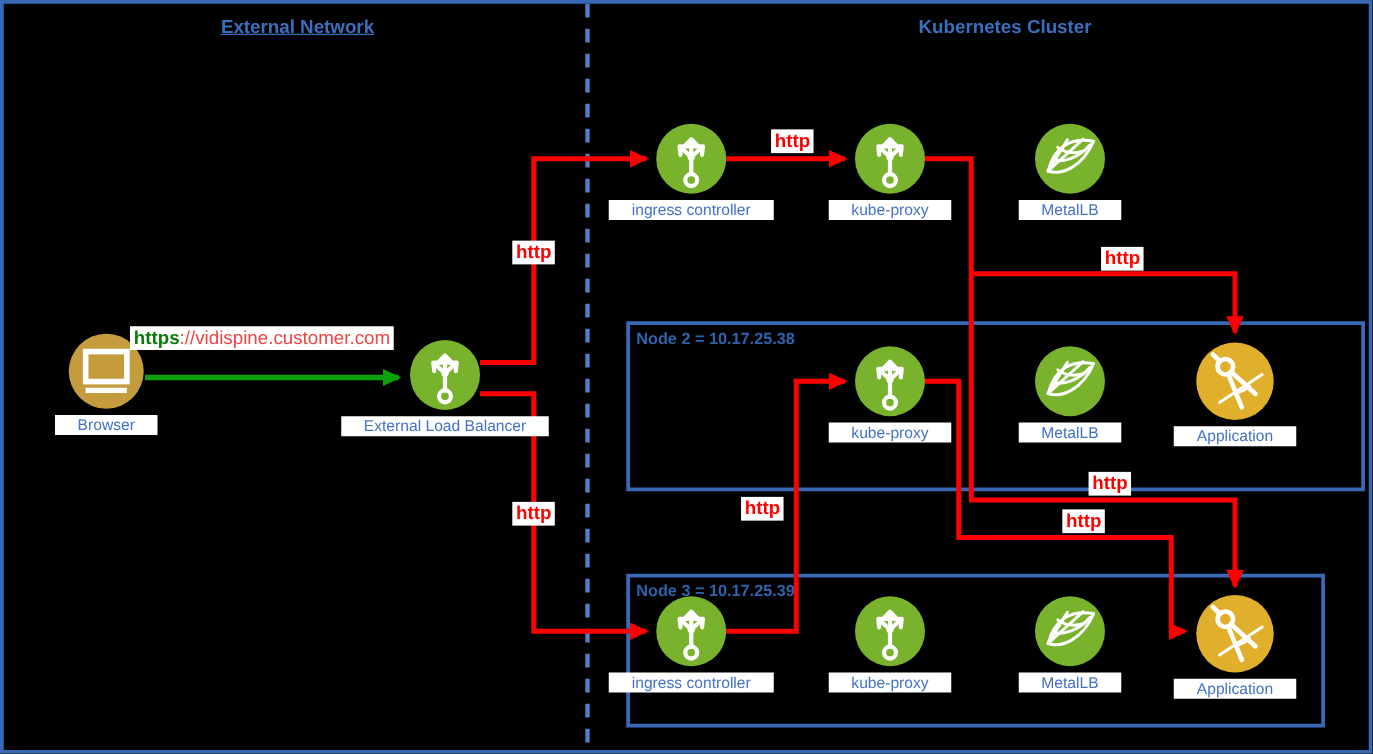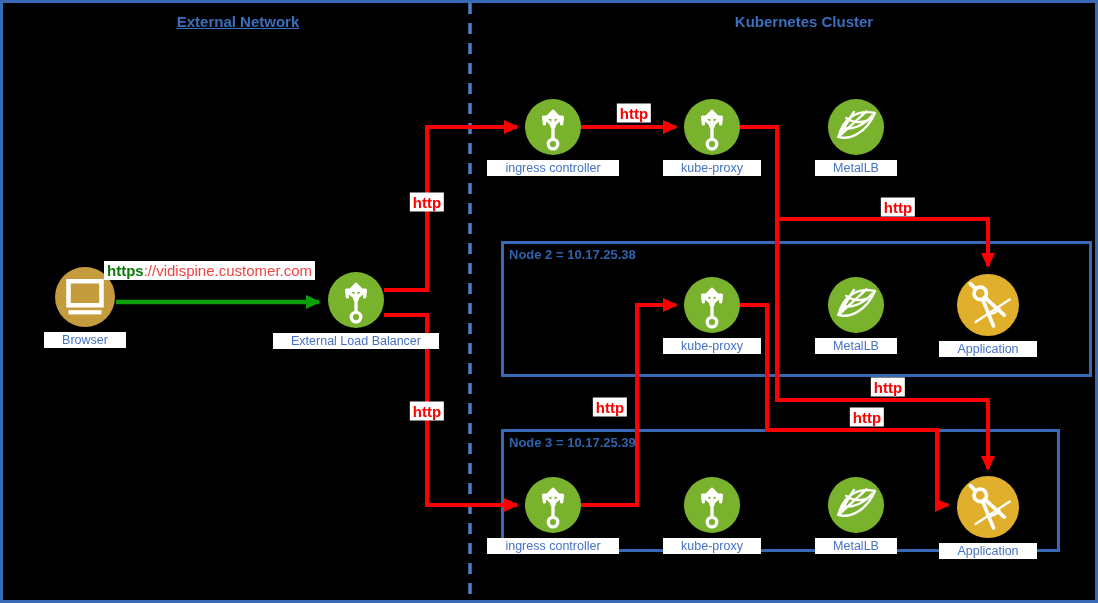--- a/index.html
+++ b/index.html
@@ -115,24 +115,24 @@
       <rect x="9" y="28.8" width="22" height="2.8" fill="#fff"></rect>
     </symbol>
   </defs>
 </svg>
 
 <div id="canvas">
 
   <div class="section-title" style="left:0;top:10px;width:470px;text-decoration:underline;">External Network</div>
   <div class="section-title" style="left:490px;top:10px;width:622px;">Kubernetes Cluster</div>
 
-  <div class="node-box" style="left:498px;top:238px;width:591px;height:136px;">
+  <div class="node-box" style="left:498px;top:254px;width:591px;height:136px;">
     <div class="node-title">Node 2 = 10.17.25.38</div>
   </div>
-  <div class="node-box" style="left:498px;top:426px;width:559px;height:123px;">
+  <div class="node-box" style="left:498px;top:456px;width:559px;height:123px;">
     <div class="node-title">Node 3 = 10.17.25.39</div>
   </div>
 
   <svg id="wires" width="1092" height="597">
     <defs>
       <marker id="arr-red" markerUnits="userSpaceOnUse" markerWidth="16" markerHeight="14" refX="13" refY="7" orient="auto">
         <path d="M0,0 L15,7 L0,14 Z" fill="#FF0000"></path>
       </marker>
       <marker id="arr-green" markerUnits="userSpaceOnUse" markerWidth="16" markerHeight="14" refX="13" refY="7" orient="auto">
         <path d="M0,0 L15,7 L0,14 Z" fill="#0DA00D"></path>

